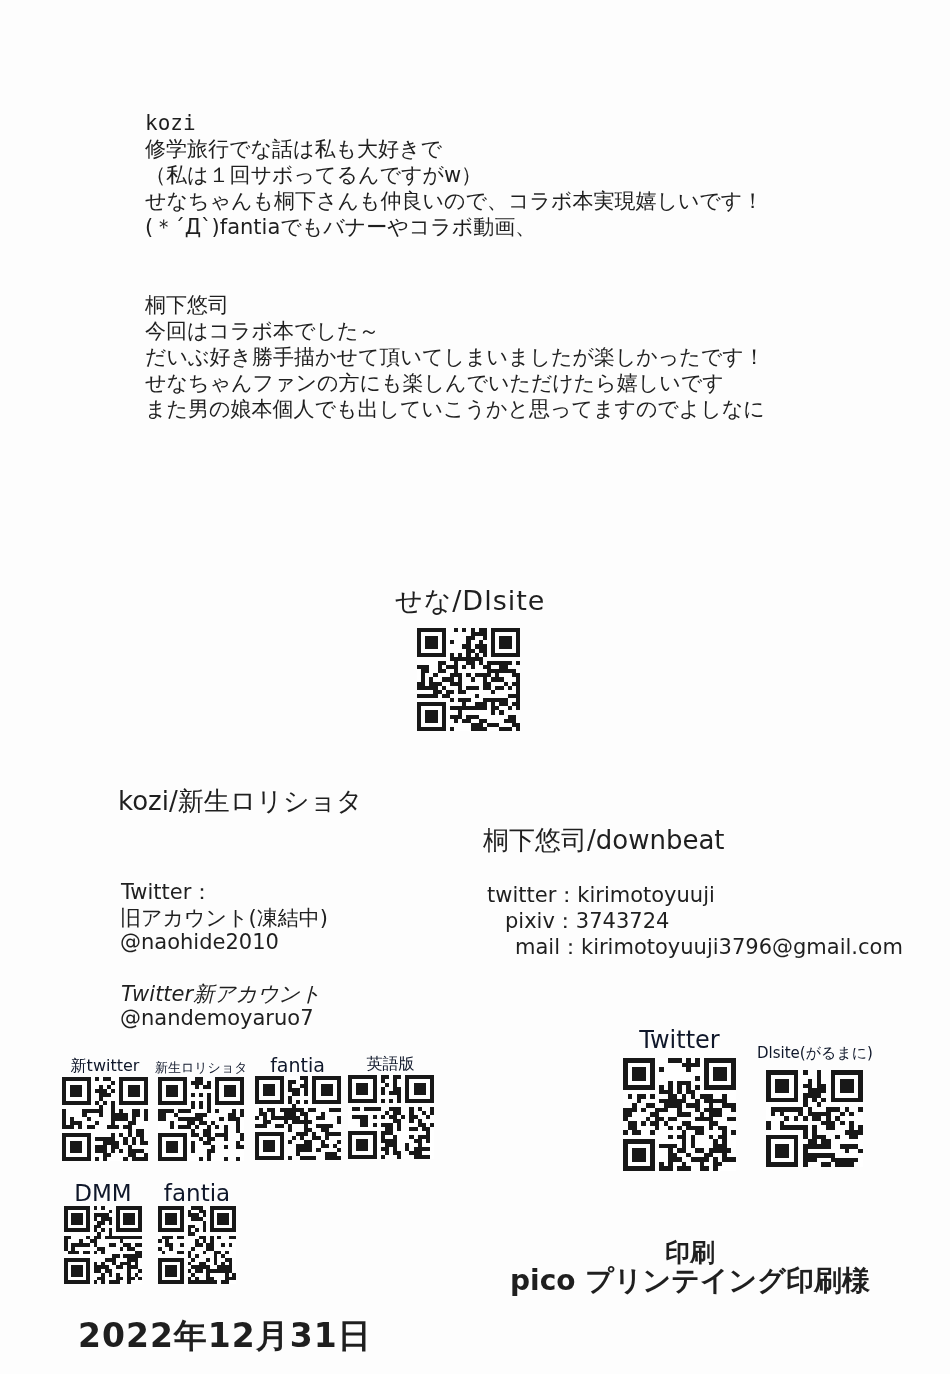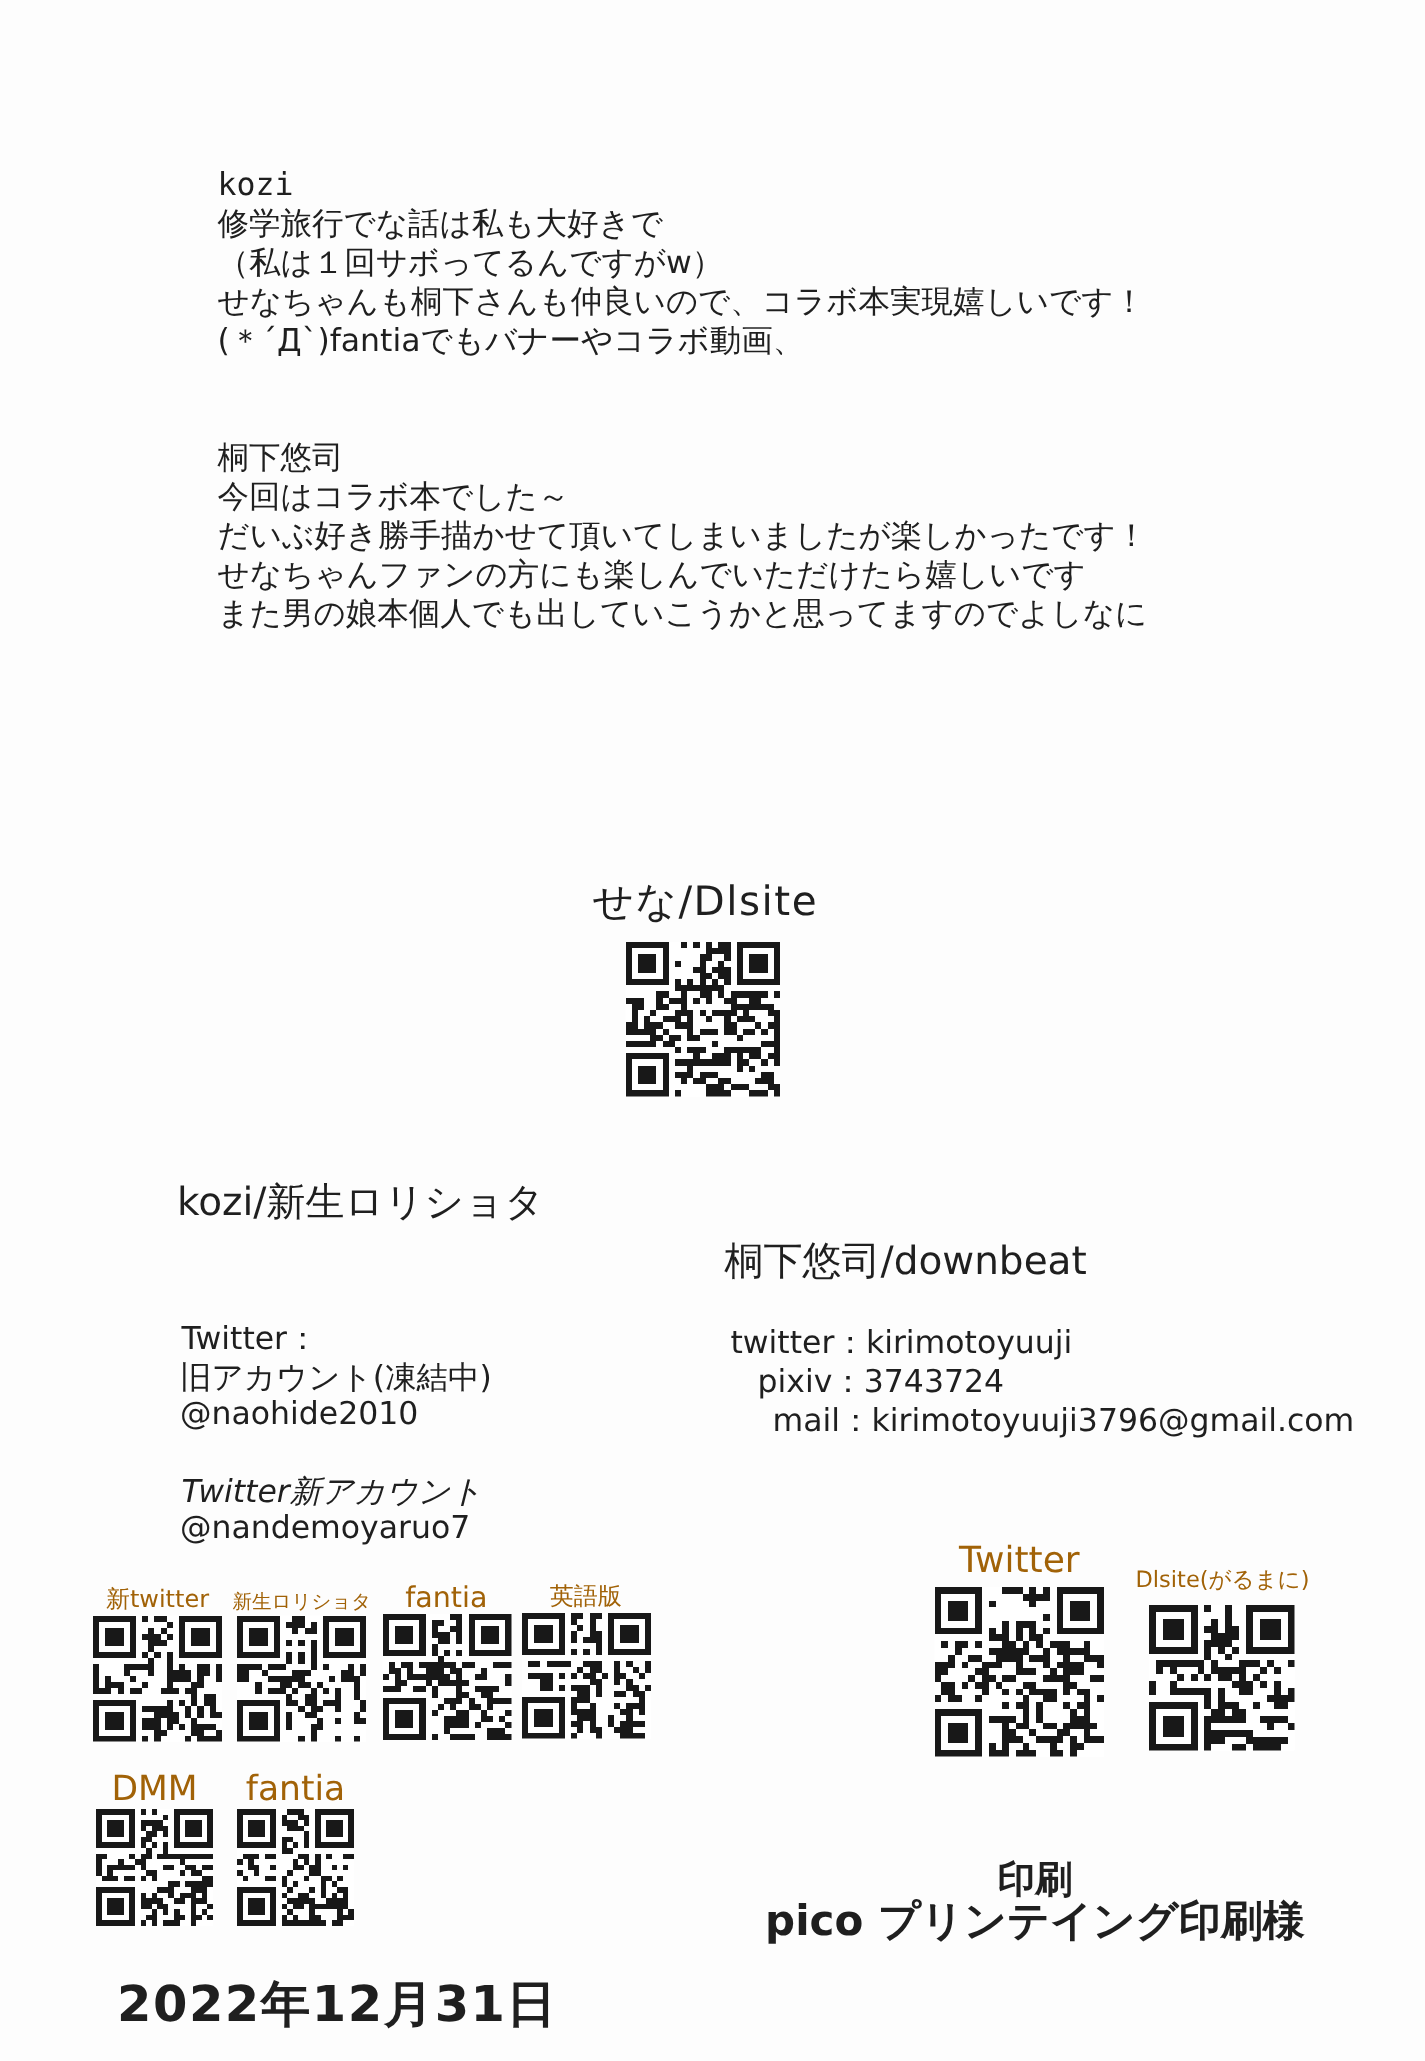--- a/index.html
+++ b/index.html
@@ -15,21 +15,21 @@
   .abs{position:absolute;}
   .comment-block{font-size:21px;line-height:26px;white-space:nowrap;}
   .comment-block .line{height:26px;}
   .author{font-family:"DejaVu Sans Mono","Liberation Mono",monospace;}
   .sena-heading{font-size:27px;letter-spacing:1px;white-space:nowrap;}
   .profile-title{font-size:26px;white-space:nowrap;}
   .profile-line{font-size:21px;white-space:nowrap;}
   .qr{background:#fff;}
   .qr svg{display:block;width:100%;height:100%;}
   .qr-item{display:flex;flex-direction:column;align-items:center;}
-  .qr-label{white-space:nowrap;color:#a16207;}
+  .qr-label{white-space:nowrap;color:#0f172a;}
   .row{display:flex;}
   .lbl-sm{font-size:13px;}
   .lbl-md{font-size:16px;}
   .lbl-lg{font-size:19px;}
   .lbl-xl{font-size:23px;}
   .print-credit{width:370px;text-align:center;font-weight:bold;white-space:nowrap;}
   .date{font-size:33px;font-weight:bold;letter-spacing:1px;white-space:nowrap;}
 </style>
 </head>
 <body>

